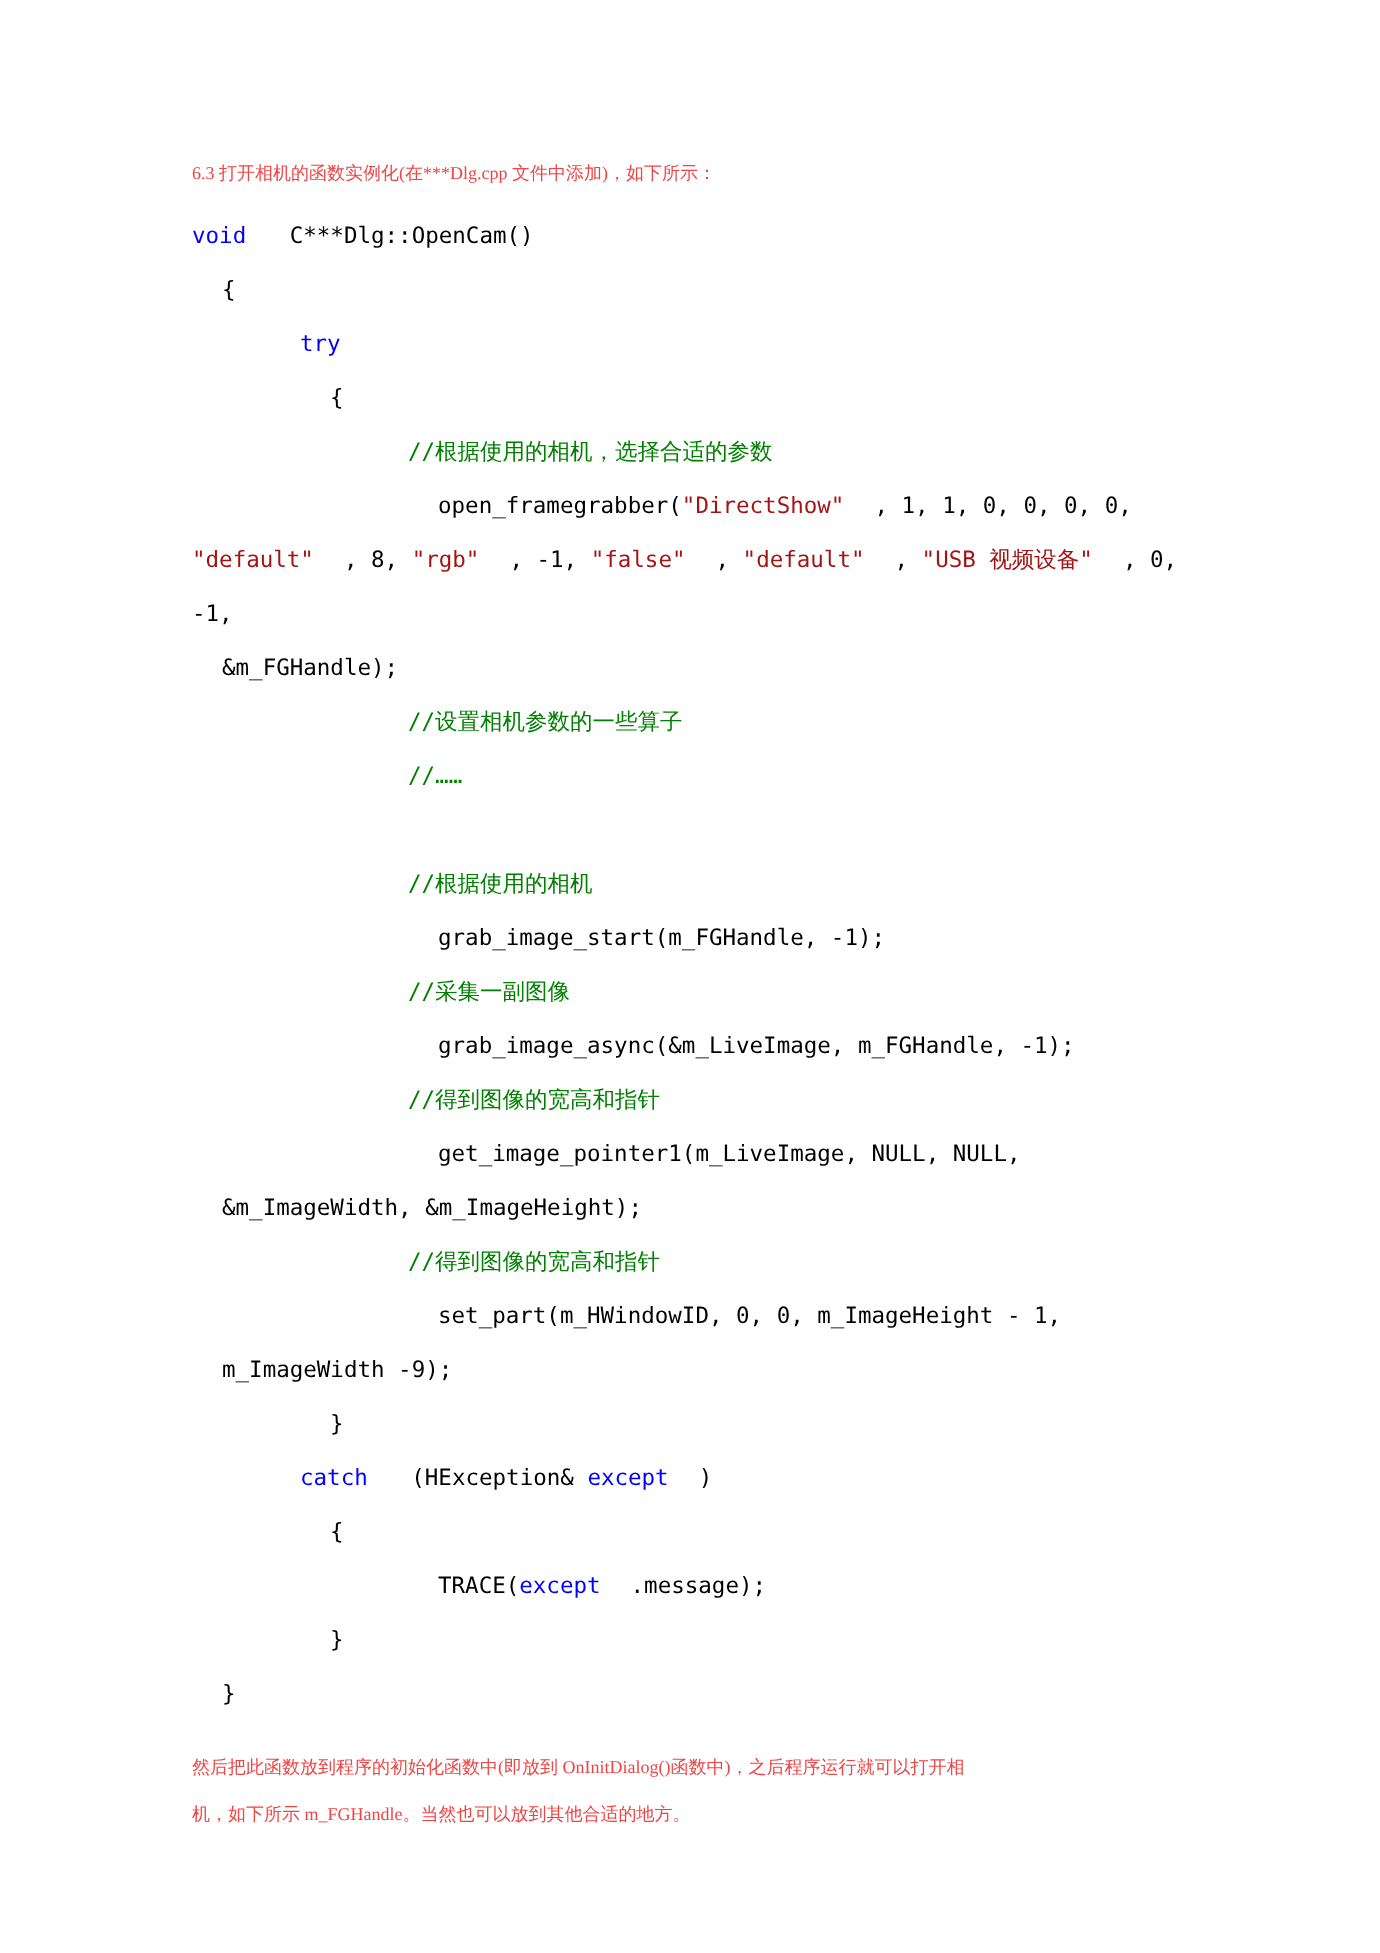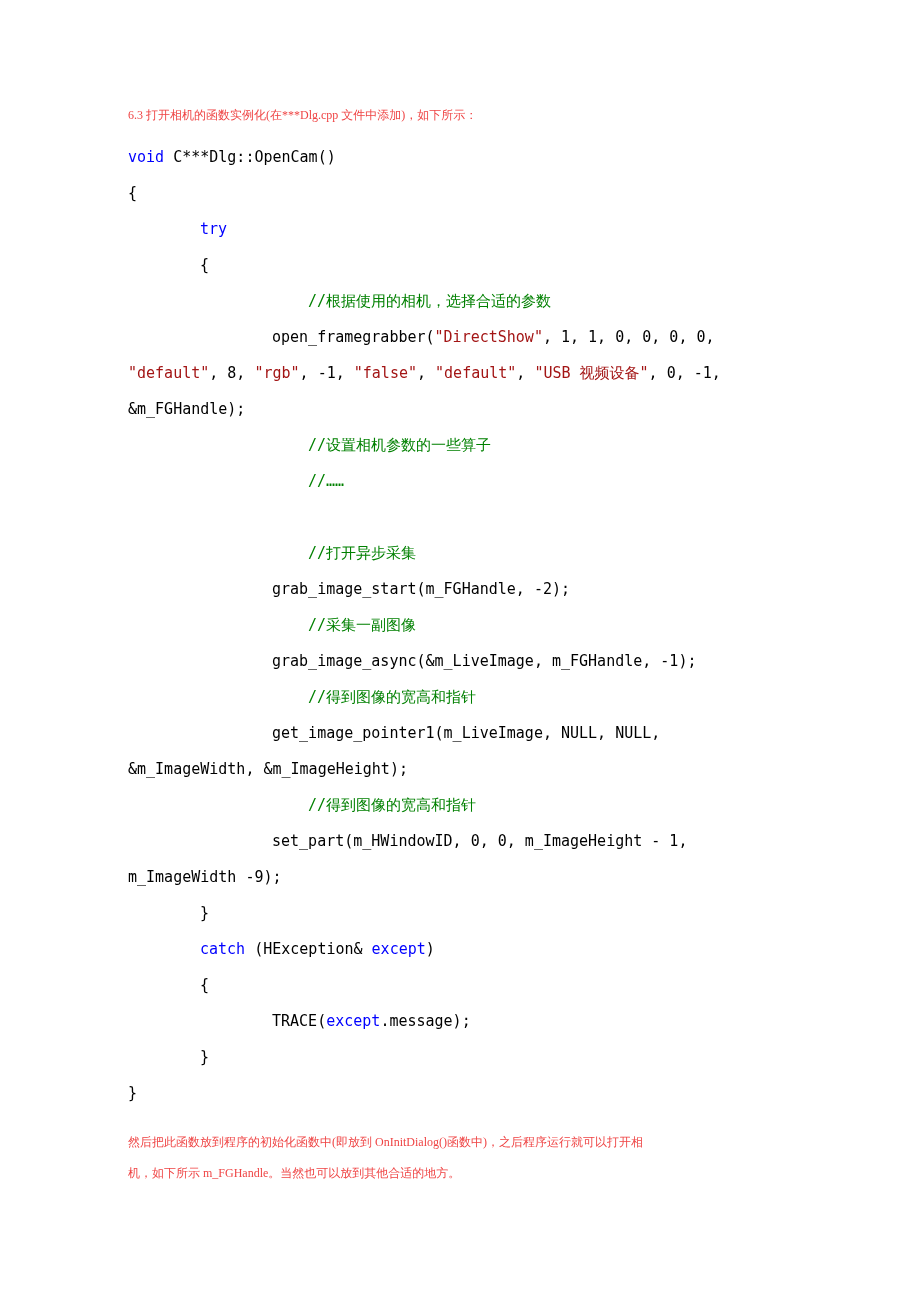--- a/index.html
+++ b/index.html
@@ -20,43 +20,43 @@
   .code-block {
     font-family: "SimSun", "宋体", monospace;
     font-size: 15px;
     line-height: 2.4;
     white-space: pre-wrap;
     word-break: break-all;
     margin: 8px 0 16px 0;
   }
   .kw { color: #0000ff; }
   .str { color: #a31515; }
-  .cm { color: #008000; margin-left: 36px; }
-  .plain { color: #000000; }
+  .cm { color: #008000; }
+  .plain { color: #000000; padding-left: 20px; }
   .indent1 { display:inline-block; width: 72px; }
   .indent2 { display:inline-block; width: 144px; }
 </style>
 </head>
 <body>
 
 <div class="intro">6.3 打开相机的函数实例化(在***Dlg.cpp 文件中添加)，如下所示：</div>
 
 <div class="code-block"><span class="kw">void</span><span class="plain"> C***Dlg::OpenCam()</span>
 <span class="plain">{</span>
 <span class="indent1"></span><span class="kw">try</span>
 <span class="indent1"></span><span class="plain">{</span>
 <span class="indent2"></span><span class="cm">//根据使用的相机，选择合适的参数</span>
 <span class="indent2"></span><span class="plain">open_framegrabber(</span><span class="str">"DirectShow"</span><span class="plain">, 1, 1, 0, 0, 0, 0,</span>
 <span class="str">"default"</span><span class="plain">, 8, </span><span class="str">"rgb"</span><span class="plain">, -1, </span><span class="str">"false"</span><span class="plain">, </span><span class="str">"default"</span><span class="plain">, </span><span class="str">"USB 视频设备"</span><span class="plain">, 0, -1,</span>
 <span class="plain">&amp;m_FGHandle);</span>
 <span class="indent2"></span><span class="cm">//设置相机参数的一些算子</span>
 <span class="indent2"></span><span class="cm">//……</span>
 <span></span>
-<span class="indent2"></span><span class="cm">//打开异步采集</span>
-<span class="indent2"></span><span class="plain">grab_image_start(m_FGHandle, -2);</span>
+<span class="indent2"></span><span class="cm">//根据使用的相机</span>
+<span class="indent2"></span><span class="plain">grab_image_start(m_FGHandle, -1);</span>
 <span class="indent2"></span><span class="cm">//采集一副图像</span>
 <span class="indent2"></span><span class="plain">grab_image_async(&amp;m_LiveImage, m_FGHandle, -1);</span>
 <span class="indent2"></span><span class="cm">//得到图像的宽高和指针</span>
 <span class="indent2"></span><span class="plain">get_image_pointer1(m_LiveImage, NULL, NULL,</span>
 <span class="plain">&amp;m_ImageWidth, &amp;m_ImageHeight);</span>
 <span class="indent2"></span><span class="cm">//得到图像的宽高和指针</span>
 <span class="indent2"></span><span class="plain">set_part(m_HWindowID, 0, 0, m_ImageHeight - 1,</span>
 <span class="plain">m_ImageWidth -9);</span>
 <span class="indent1"></span><span class="plain">}</span>
 <span class="indent1"></span><span class="kw">catch</span><span class="plain"> (HException&amp; </span><span class="kw">except</span><span class="plain">)</span>

